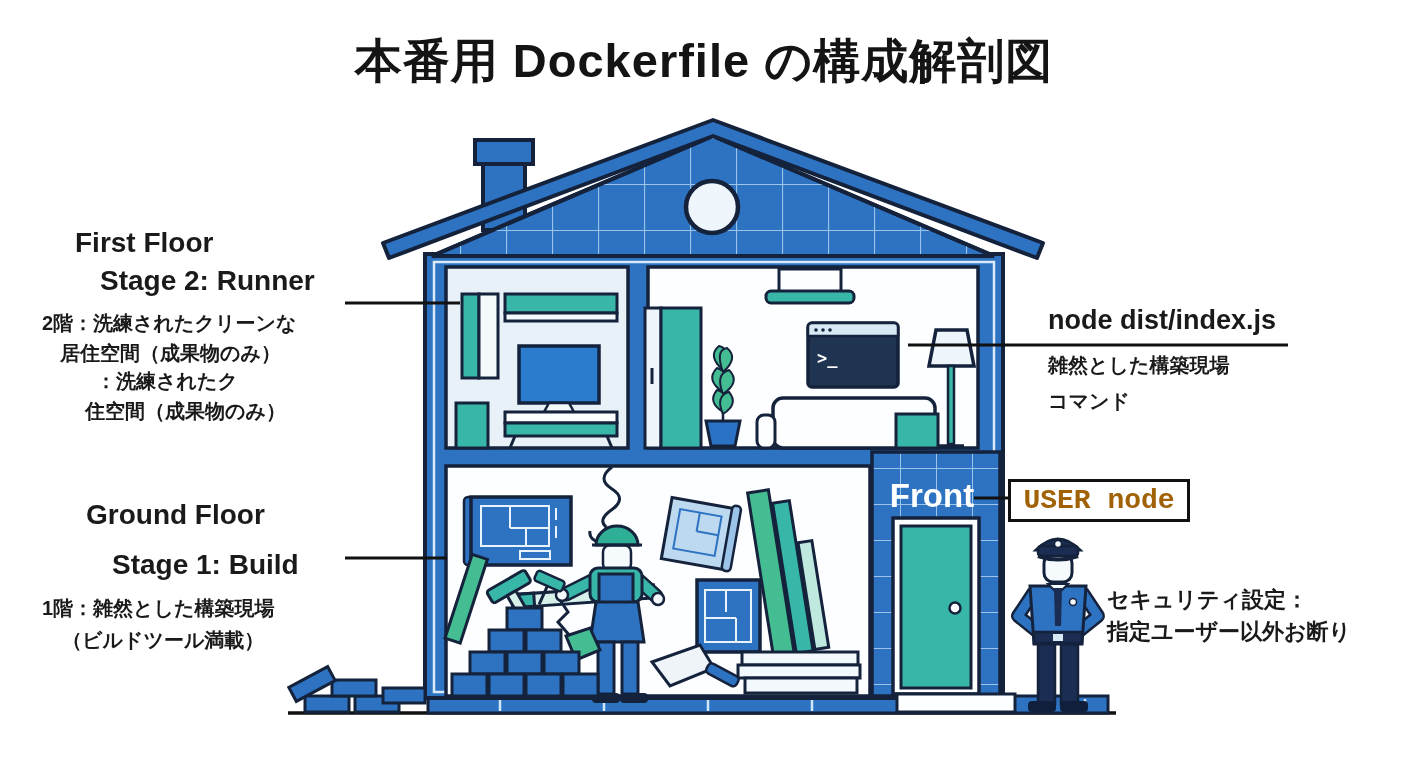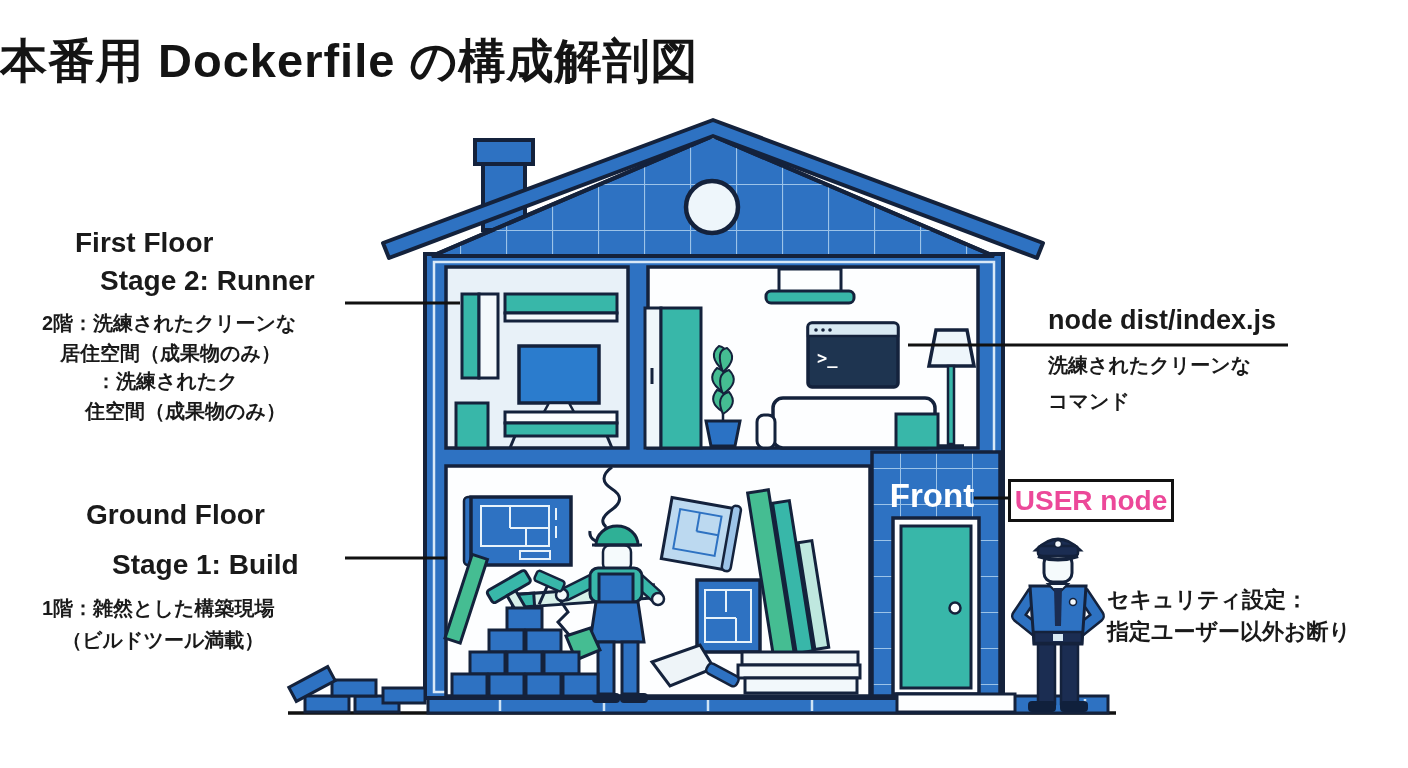--- a/index.html
+++ b/index.html
@@ -1,28 +1,28 @@
 <!DOCTYPE html>
 <html><head>
 <meta charset="utf-8">
 <style>
   html,body{margin:0;padding:0;background:#ffffff;}
   .page{position:relative;width:1408px;height:768px;background:#ffffff;overflow:hidden;
         font-family:"Liberation Sans","DejaVu Sans",sans-serif;}
-  .title{position:absolute;top:30px;left:0;right:0;margin:0;text-align:left;
+  .title{position:absolute;top:30px;left:0;right:0;margin:0;text-align:center;
          font-size:47px;font-weight:800;color:#141414;letter-spacing:1px;}
   .lbl{position:absolute;font-weight:700;color:#1a1a1a;white-space:nowrap;line-height:1.1;}
   .en28{font-size:28px;font-weight:800;text-align:center;}
   .jp23{font-size:20px;}
   .jp22{font-size:22px;}
   .code28{font-size:27px;font-weight:800;}
-  .usernode{position:absolute;left:1008px;top:479px;width:166px;height:43px;
+  .usernode{position:absolute;left:1008px;top:479px;width:182px;height:43px;
             background:#ffffff;border:3px solid #111111;box-sizing:border-box;
             display:flex;align-items:center;justify-content:center;
-            font-size:28px;font-weight:800;color:#ec4899;}
+            font-size:28px;font-weight:800;color:#a16207;font-family:Liberation Mono, monospace;}
   svg{position:absolute;left:0;top:0;}
   svg text{font-family:"Liberation Sans","DejaVu Sans",sans-serif;}
 </style>
 </head>
 <body>
 
 <div class="page">
 
   <h1 class="title">本番用 Dockerfile の構成解剖図</h1>
 
@@ -297,21 +297,21 @@
   <div class="lbl jp23" style="left:60px;top:342px">居住空間（成果物のみ）</div>
   <div class="lbl jp23" style="left:96px;top:370px">：洗練されたク</div>
   <div class="lbl jp23" style="left:85px;top:400px">住空間（成果物のみ）</div>
 
   <div class="lbl en28" style="left:86px;top:500px">Ground Floor</div>
   <div class="lbl en28" style="left:112px;top:550px">Stage 1: Build</div>
   <div class="lbl jp23" style="left:42px;top:597px">1階：雑然とした構築現場</div>
   <div class="lbl jp23" style="left:62px;top:629px">（ビルドツール満載）</div>
 
   <div class="lbl code28" style="left:1048px;top:306px">node dist/index.js</div>
-  <div class="lbl jp23" style="left:1048px;top:354px">洗練されたクリーンな</div>
+  <div class="lbl jp23" style="left:1048px;top:354px">雑然とした構築現場</div>
   <div class="lbl jp23" style="left:1048px;top:390px">コマンド</div>
 
   <div class="usernode">
     <span>USER node</span>
   </div>
 
   <div class="lbl jp22" style="left:1107px;top:588px">セキュリティ設定：</div>
   <div class="lbl jp22" style="left:1107px;top:620px">指定ユーザー以外お断り</div>
 
 </div>

